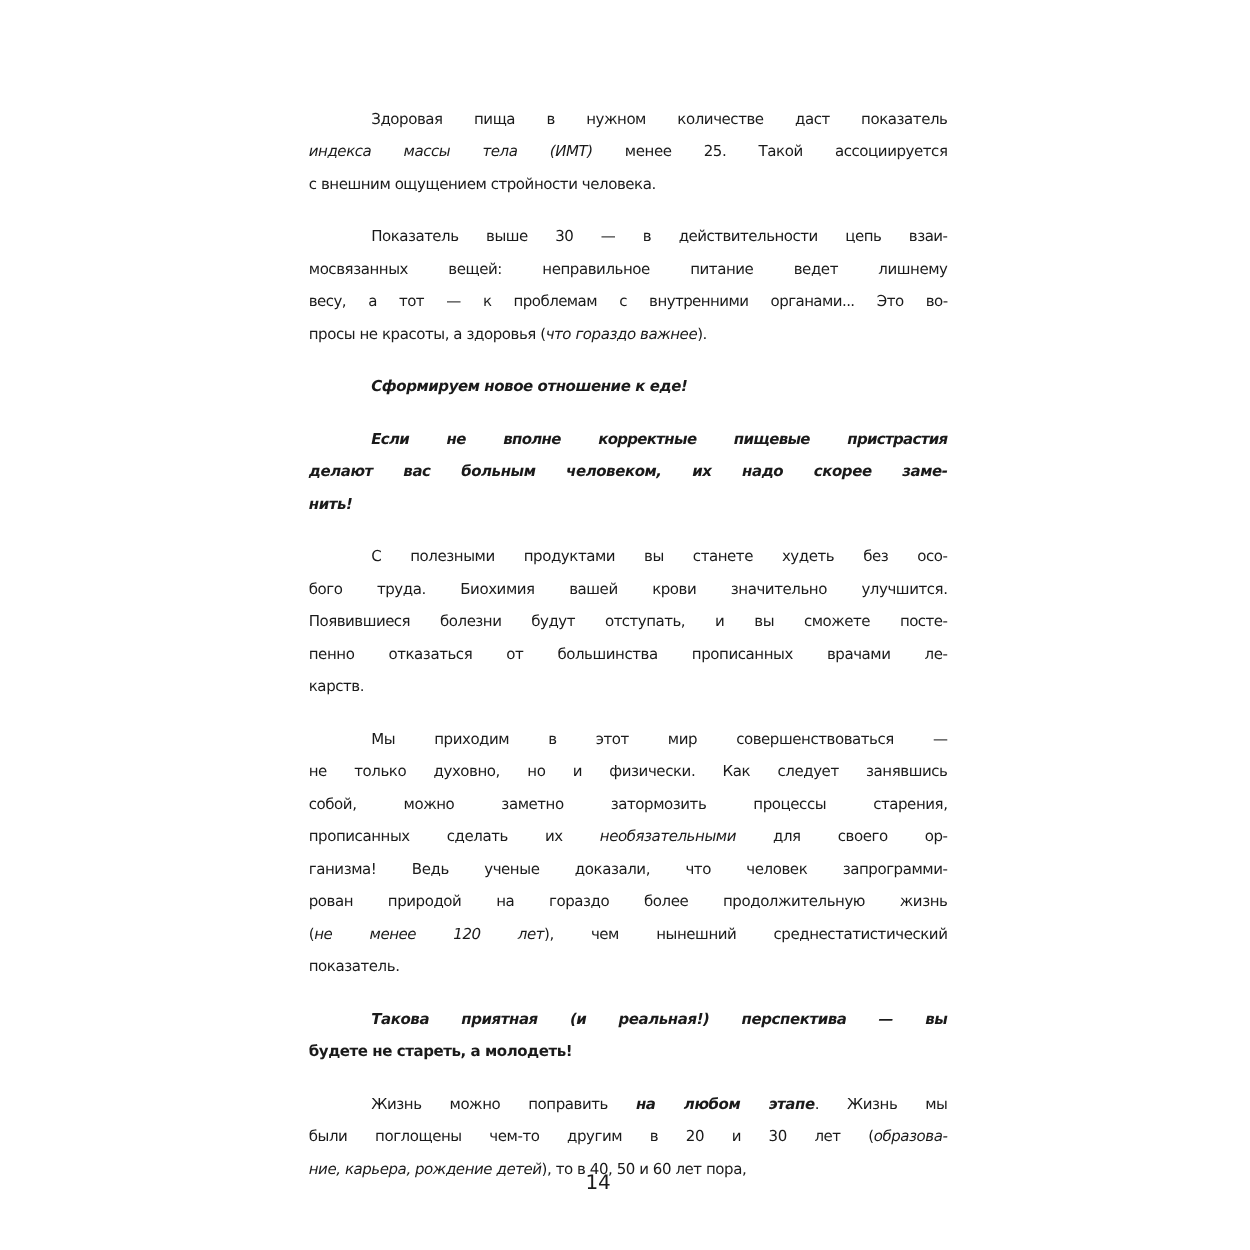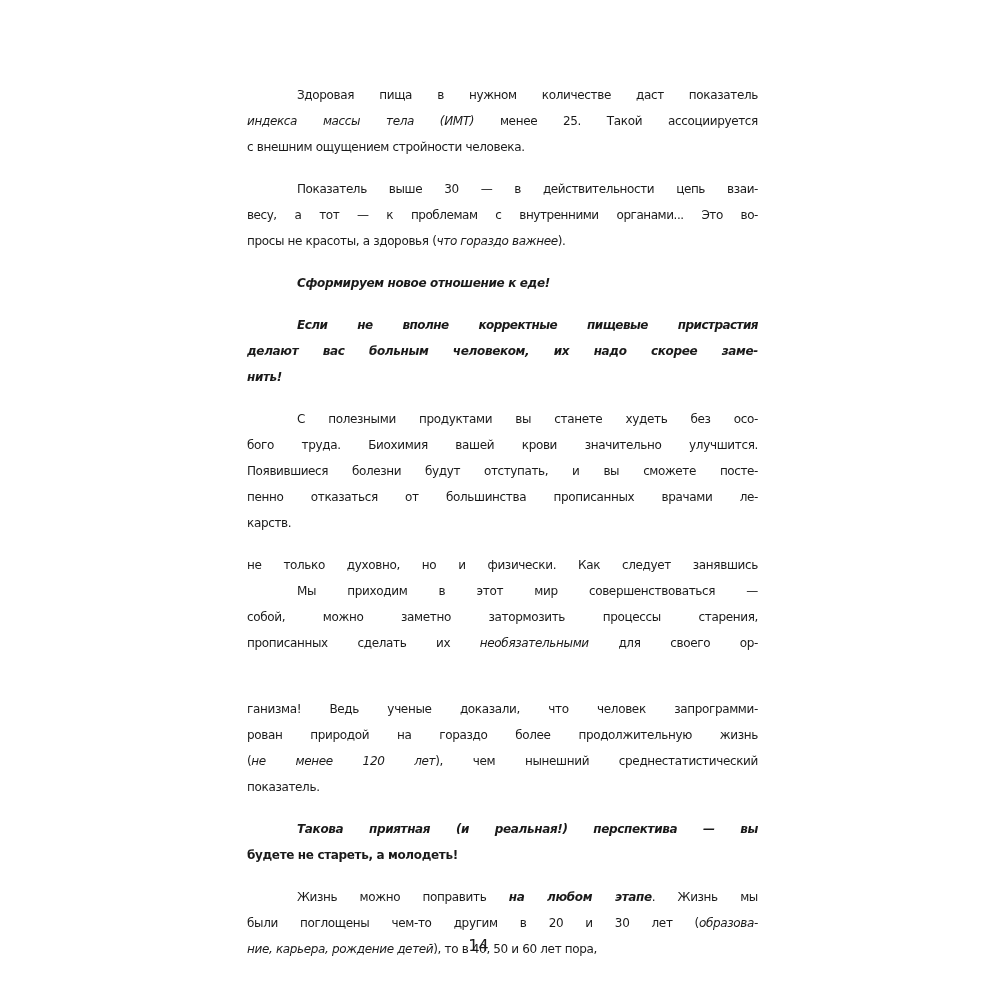--- a/index.html
+++ b/index.html
@@ -35,44 +35,45 @@
 <body>
 
 <div class="page" id="page-body">
     <div class="p" style="text-indent: 0px;">
       <div style="white-space: normal; padding-left: 50px; text-align: justify; text-align-last: justify; overflow: visible;"><span>Здоровая пища в нужном количестве даст показатель</span></div>
       <div style="white-space: normal; padding-left: 0px; text-align: justify; text-align-last: justify; overflow: visible;"><span style="font-style: italic;">индекса массы тела (ИМТ)</span><span> менее 25. Такой ассоциируется</span></div>
       <div style="white-space: normal; padding-left: 0px; text-align: justify; text-align-last: left; overflow: visible;"><span>с внешним ощущением стройности человека.</span></div>
     </div>
     <div class="p" style="text-indent: 0px;">
       <div style="white-space: normal; padding-left: 50px; text-align: justify; text-align-last: justify; overflow: visible; letter-spacing: -0.4px;"><span>Показатель выше 30 — в действительности цепь взаи-</span></div>
+      <div style="white-space: normal; padding-left: 0px; text-align: justify; text-align-last: justify; overflow: visible;"><span>мосвязанных вещей: неправильное питание ведет лишнему</span></div>
       <div style="white-space: normal; padding-left: 0px; text-align: justify; text-align-last: justify; overflow: visible; letter-spacing: -0.45px;"><span>весу, а тот — к проблемам с внутренними органами... Это во-</span></div>
       <div style="white-space: normal; padding-left: 0px; text-align: justify; text-align-last: left; overflow: visible;"><span>просы не красоты, а здоровья (</span><span style="font-style: italic;">что гораздо важнее</span><span>).</span></div>
     </div>
     <div class="p" style="text-indent: 0px;">
       <div style="white-space: normal; padding-left: 50px; text-align: justify; text-align-last: left; overflow: visible;"><span style="font-style: italic; font-weight: bold;">Сформируем новое отношение к еде!</span></div>
     </div>
     <div class="p" style="text-indent: 0px;">
       <div style="white-space: normal; padding-left: 50px; text-align: justify; text-align-last: justify; overflow: visible; letter-spacing: -0.55px;"><span style="font-style: italic; font-weight: bold;">Если не вполне корректные пищевые пристрастия</span></div>
       <div style="white-space: normal; padding-left: 0px; text-align: justify; text-align-last: justify; overflow: visible;"><span style="font-style: italic; font-weight: bold;">делают вас больным человеком, их надо скорее заме-</span></div>
       <div style="white-space: normal; padding-left: 0px; text-align: justify; text-align-last: left; overflow: visible;"><span style="font-style: italic; font-weight: bold;">нить!</span></div>
     </div>
     <div class="p" style="text-indent: 0px;">
       <div style="white-space: normal; padding-left: 50px; text-align: justify; text-align-last: justify; overflow: visible;"><span>С полезными продуктами вы станете худеть без осо-</span></div>
       <div style="white-space: normal; padding-left: 0px; text-align: justify; text-align-last: justify; overflow: visible;"><span>бого труда. Биохимия вашей крови значительно улучшится.</span></div>
       <div style="white-space: normal; padding-left: 0px; text-align: justify; text-align-last: justify; overflow: visible; letter-spacing: -0.4px;"><span>Появившиеся болезни будут отступать, и вы сможете посте-</span></div>
       <div style="white-space: normal; padding-left: 0px; text-align: justify; text-align-last: justify; overflow: visible;"><span>пенно отказаться от большинства прописанных врачами ле-</span></div>
       <div style="white-space: normal; padding-left: 0px; text-align: justify; text-align-last: left; overflow: visible;"><span>карств.</span></div>
     </div>
     <div class="p" style="text-indent: 0px;">
+      <div style="white-space: normal; padding-left: 50px; text-align: justify; text-align-last: justify; overflow: visible;"><span>Мы приходим в этот мир совершенствоваться —</span></div>
       <div style="white-space: normal; padding-left: 0px; text-align: justify; text-align-last: justify; overflow: visible;"><span>не только духовно, но и физически. Как следует занявшись</span></div>
-      <div style="white-space: normal; padding-left: 50px; text-align: justify; text-align-last: justify; overflow: visible;"><span>Мы приходим в этот мир совершенствоваться —</span></div>
       <div style="white-space: normal; padding-left: 0px; text-align: justify; text-align-last: justify; overflow: visible;"><span>собой, можно заметно затормозить процессы старения,</span></div>
       <div style="white-space: normal; padding-left: 0px; text-align: justify; text-align-last: justify; overflow: visible;"><span>прописанных сделать их </span><span style="font-style: italic;">необязательными</span><span> для своего ор-</span></div>
-      <div style="white-space: normal; padding-left: 0px; text-align: justify; text-align-last: justify; overflow: visible; margin-top: 40px;"><span>ганизма! Ведь ученые доказали, что человек запрограмми-</span></div>
+      <div style="white-space: normal; padding-left: 0px; text-align: justify; text-align-last: justify; overflow: visible;"><span>ганизма! Ведь ученые доказали, что человек запрограмми-</span></div>
       <div style="white-space: normal; padding-left: 0px; text-align: justify; text-align-last: justify; overflow: visible;"><span>рован природой на гораздо более продолжительную жизнь</span></div>
       <div style="white-space: normal; padding-left: 0px; text-align: justify; text-align-last: justify; overflow: visible;"><span>(</span><span style="font-style: italic;">не менее 120 лет</span><span>), чем нынешний среднестатистический</span></div>
       <div style="white-space: normal; padding-left: 0px; text-align: justify; text-align-last: left; overflow: visible;"><span>показатель.</span></div>
     </div>
     <div class="p" style="text-indent: 0px;">
       <div style="white-space: normal; padding-left: 50px; text-align: justify; text-align-last: justify; overflow: visible;"><span style="font-style: italic; font-weight: bold;">Такова приятная (и реальная!) перспектива — вы</span></div>
       <div style="white-space: normal; padding-left: 0px; text-align: justify; text-align-last: left; overflow: visible;"><span style="font-weight: bold;">будете не стареть, а молодеть!</span></div>
     </div>
     <div class="p" style="text-indent: 0px;">
       <div style="white-space: normal; padding-left: 50px; text-align: justify; text-align-last: justify; overflow: visible;"><span>Жизнь можно поправить </span><span style="font-style: italic; font-weight: bold;">на любом этапе</span><span>. Жизнь мы</span></div>

